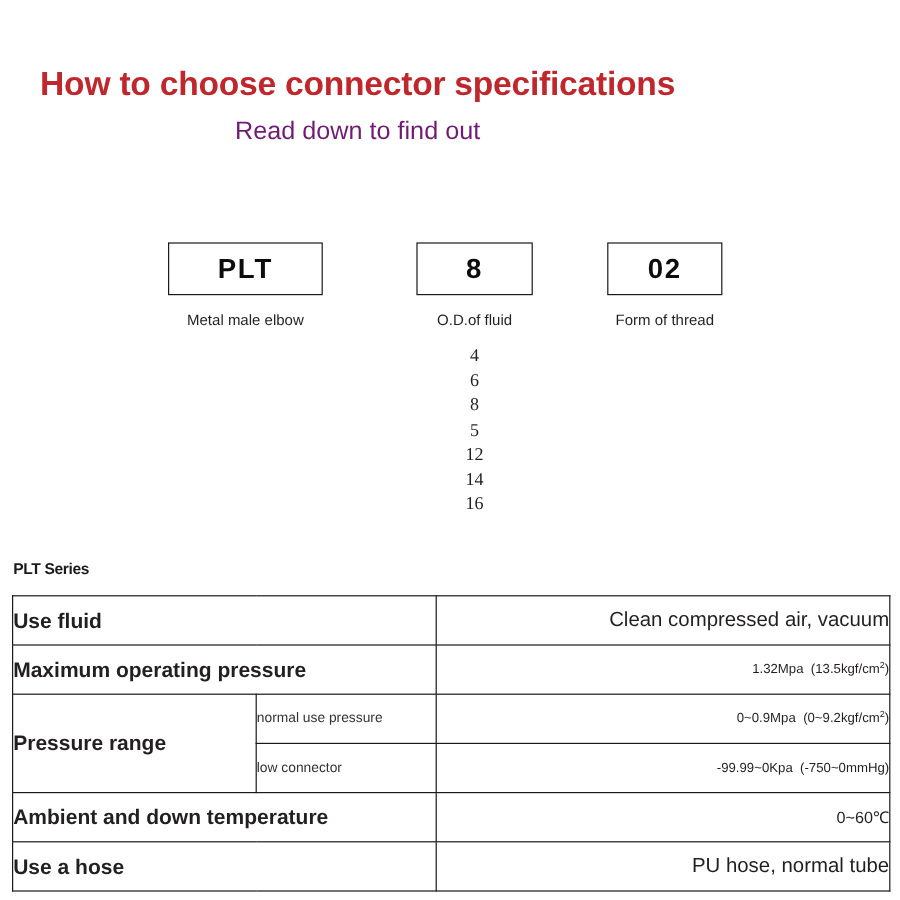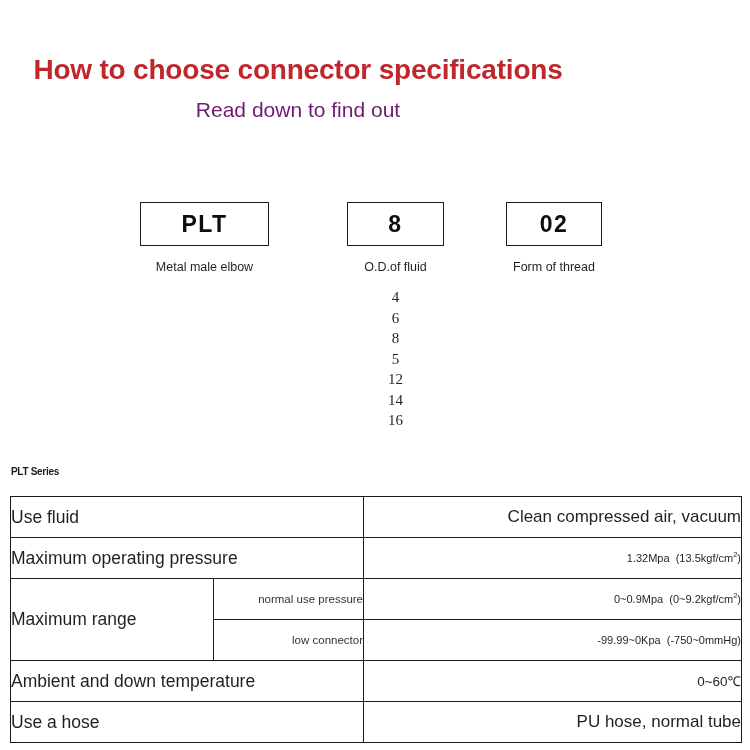--- a/index.html
+++ b/index.html
@@ -91,21 +91,21 @@
     line-height: 20.5px;
   }
   .code-list li { white-space: nowrap; }
   .code-col-3 .code-list { font-size: 15px; }
 
   
   .series-label {
     position: absolute;
     left: 11px;
     top: 466px;
-    font-size: 10px;
+    font-size: 13px;
     font-weight: bold;
     color: #1a1a1a;
     letter-spacing: -0.3px;
     font-family: "Liberation Sans", sans-serif;
   }
 
   
   .spec-table-wrap {
     position: absolute;
     left: 10px;
@@ -123,25 +123,26 @@
     padding: 0;
     vertical-align: middle;
     background: #ffffff;
   }
   td.shade { background: #f7ece2; }
   td.label-cell {
     font-size: 17.5px;
     color: #231f20;
     padding-left: 11px;
     height: 40px;
+    font-weight: bold;
   }
   td.sub-label-cell {
     font-size: 11.5px;
     color: #333333;
-    text-align: right;
+    text-align: left;
     height: 39px;
     margin-top: 20px;
   }
   td.value-cell {
     font-size: 17px;
     color: #231f20;
     text-align: right;
     height: 40px;
   }
   td.value-cell.small {
@@ -209,21 +210,21 @@
         <td class="label-cell shade" colspan="2">Use fluid</td>
         <td class="value-cell shade">Clean compressed air, vacuum</td>
       </tr>
 
       <tr>
         <td class="label-cell" colspan="2">Maximum operating pressure</td>
         <td class="value-cell small"><span>1.32Mpa&nbsp;&nbsp;(13.5kgf/cm</span><sup>2</sup><span>)</span></td>
       </tr>
 
       <tr>
-        <td class="label-cell" rowspan="2">Maximum range</td>
+        <td class="label-cell" rowspan="2">Pressure range</td>
         <td class="sub-label-cell shade">normal use pressure</td>
         <td class="value-cell small shade"><span>0~0.9Mpa&nbsp;&nbsp;(0~9.2kgf/cm</span><sup>2</sup><span>)</span></td>
       </tr>
 
       <tr>
         <td class="sub-label-cell">low connector</td>
         <td class="value-cell small">-99.99~0Kpa&nbsp;&nbsp;(-750~0mmHg)</td>
       </tr>
 
       <tr>

